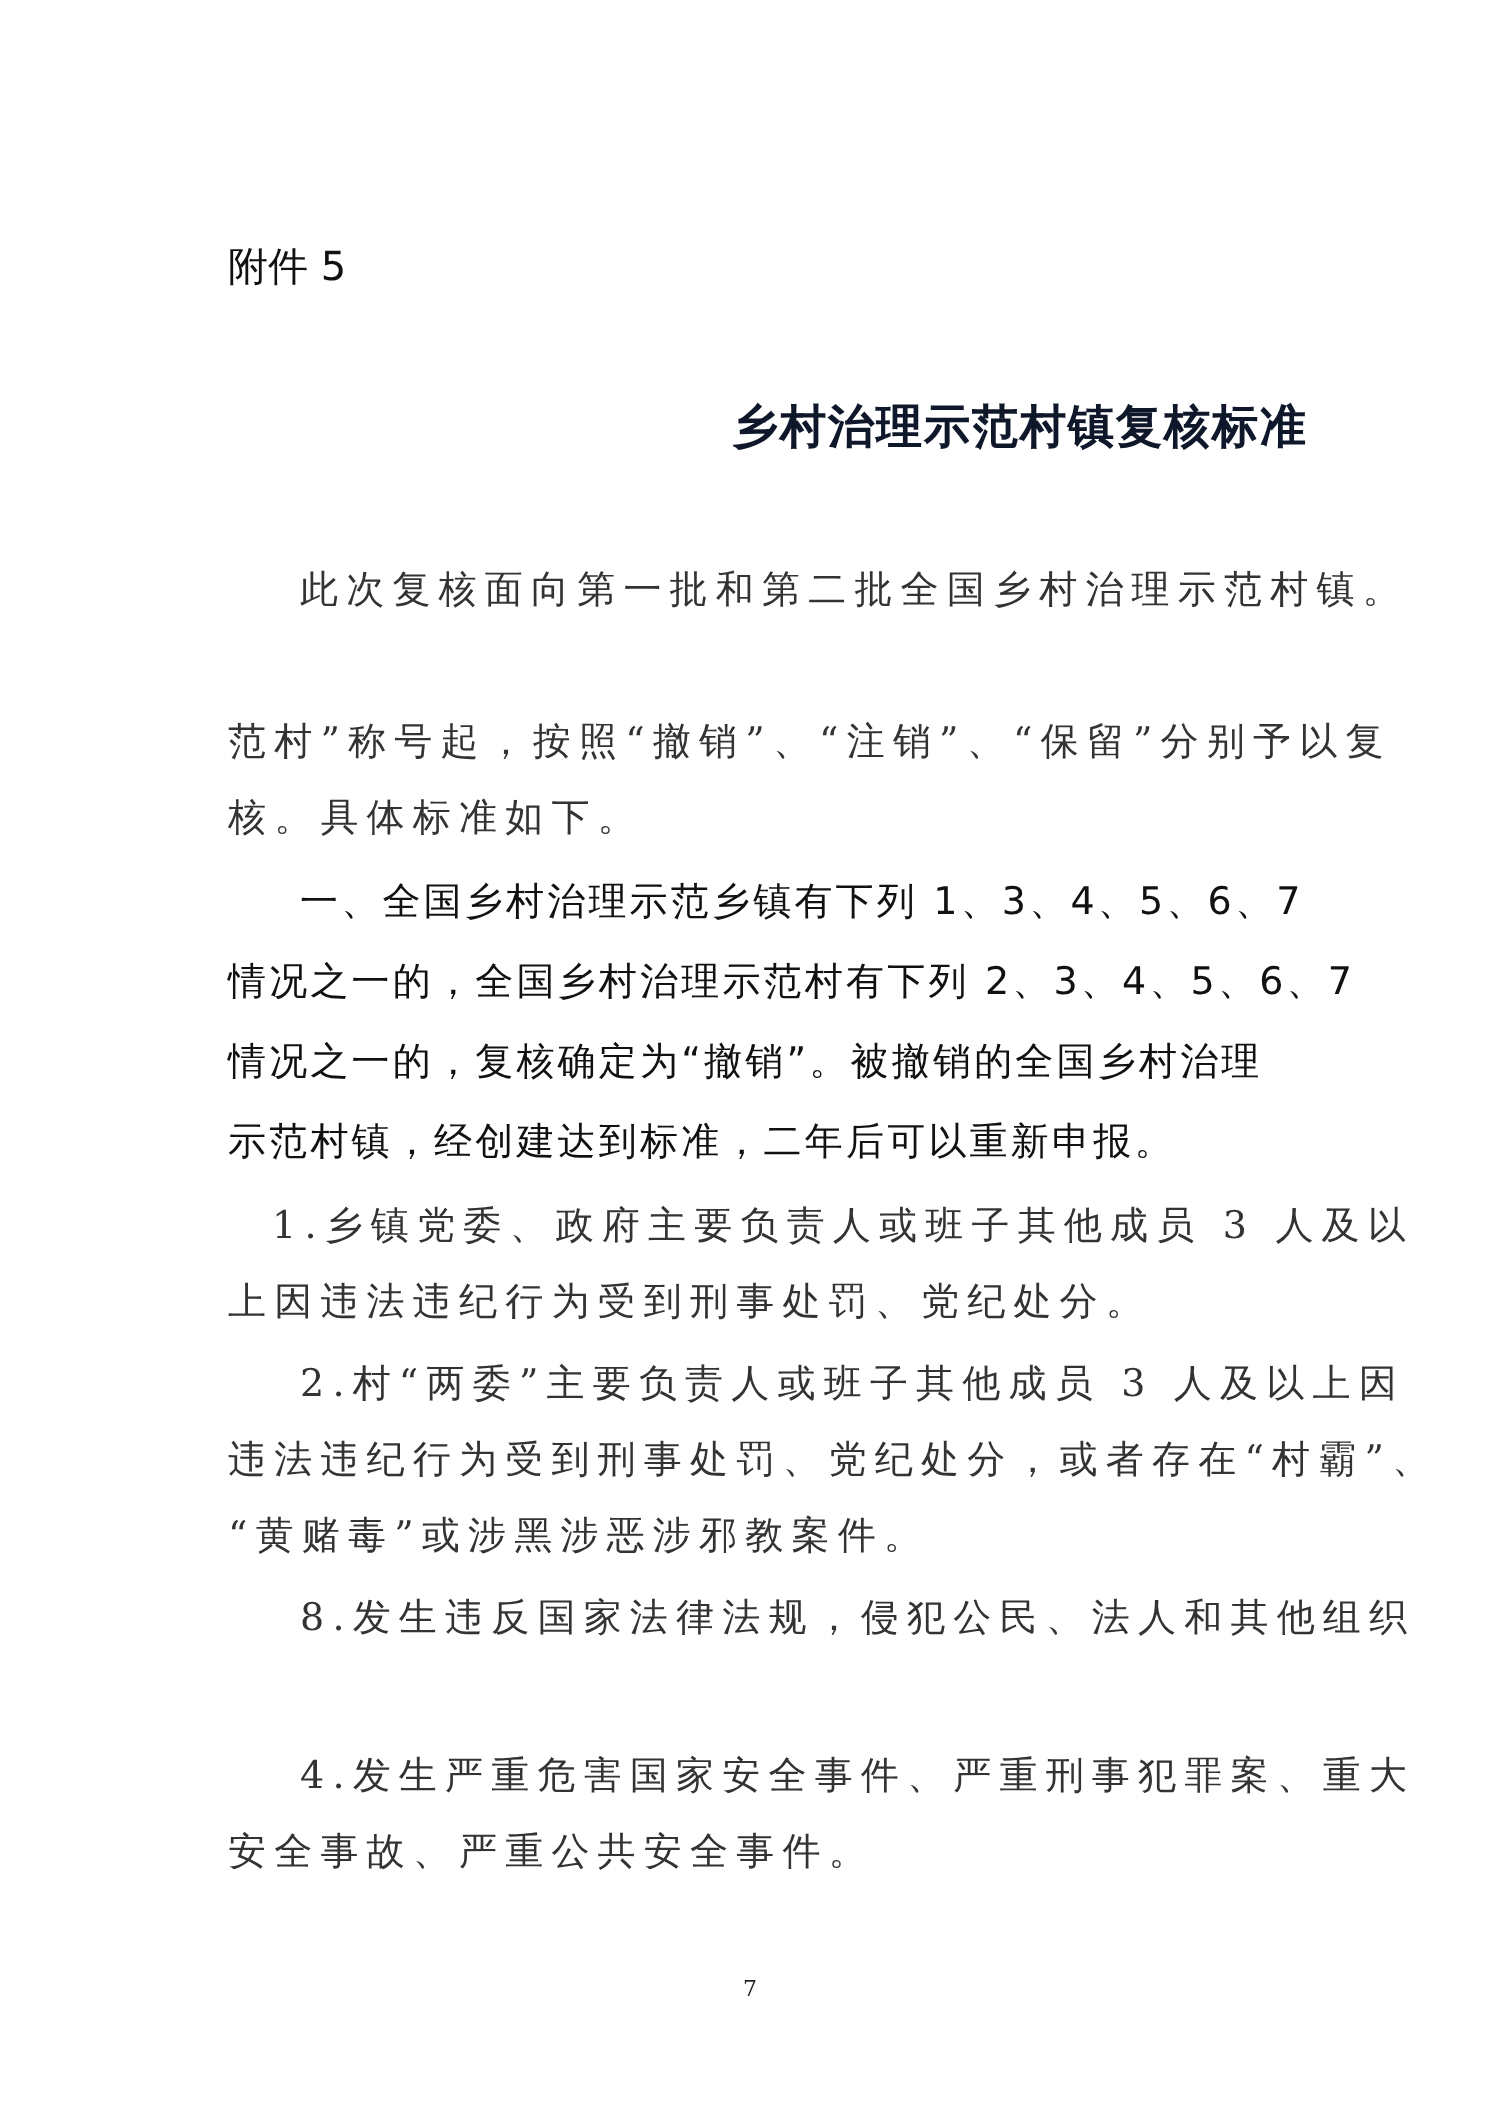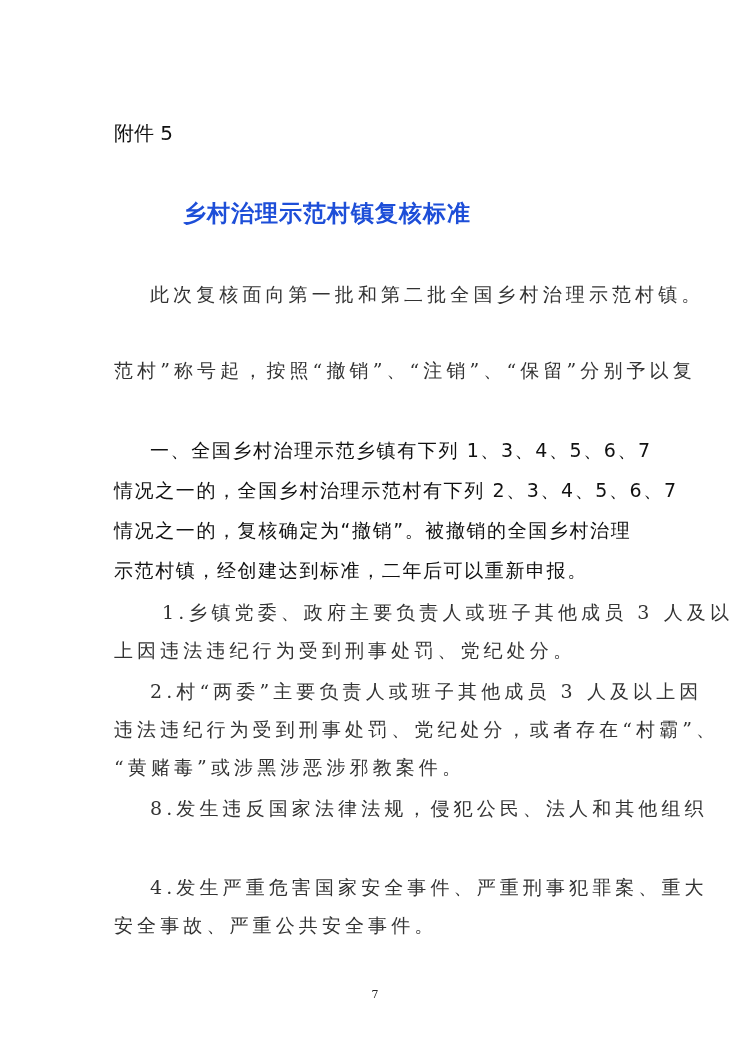--- a/index.html
+++ b/index.html
@@ -1,40 +1,41 @@
 <!DOCTYPE html>
 <html><head>
   <meta charset="utf-8">
   <style>
     html, body { margin:0; padding:0; background:#ffffff; }
     body { width:750px; height:1060px; position:relative; overflow:hidden; color:#1a1a1a; }
     .page { position:absolute; left:0; top:0; width:750px; height:1060px; background:#fff; }
     .line { position:absolute; left:114px; white-space:nowrap; font-family:"DejaVu Serif", serif; font-size:20px; color:#222;margin-top:20px; }
     .attach { left:114px; top:100px; font-size:20px; font-family:"DejaVu Sans", sans-serif; color:#111; }
-    .title { left:0; width:654px; text-align:center; top:178px; font-size:23px; font-weight:bold; font-family:"DejaVu Serif", serif; color:#1d4ed8; letter-spacing:1px; }
+    .title { left:0; width:654px; text-align:right; top:178px; font-size:23px; font-weight:bold; font-family:"DejaVu Serif", serif; color:#0f172a; letter-spacing:1px; }
     .body-line { letter-spacing:4.1px; font-size:19px; color:#333; }
     .bold-line { font-family:"DejaVu Sans", sans-serif; font-size:19px; color:#111; letter-spacing:1.6px; }
     .pnum { left:0; width:750px; text-align:center; top:968px; font-size:11px; font-family:"DejaVu Serif", serif; color:#222; }
   </style>
 </head>
 <body>
 
 <div class="page">
   <div class="line attach">附件 5</div>
   <div class="line title">乡村治理示范村镇复核标准</div>
 
   <div class="line body-line" style="left:150px; top:262px;">此次复核面向第一批和第二批全国乡村治理示范村镇。</div>
   <div class="line body-line" style="top:338px;">范村”称号起，按照“撤销”、“注销”、“保留”分别予以复</div>
+  <div class="line body-line" style="top:376px;">核。具体标准如下。</div>
 
   <div class="line bold-line" style="left:150px; top:418px;">一、全国乡村治理示范乡镇有下列 1、3、4、5、6、7</div>
   <div class="line bold-line" style="top:458px;">情况之一的，全国乡村治理示范村有下列 2、3、4、5、6、7</div>
   <div class="line bold-line" style="top:498px;">情况之一的，复核确定为“撤销”。被撤销的全国乡村治理</div>
   <div class="line bold-line" style="top:538px;">示范村镇，经创建达到标准，二年后可以重新申报。</div>
 
-  <div class="line body-line" style="left:162px; top:580px;">1.乡镇党委、政府主要负责人或班子其他成员 3 人及以</div>
+  <div class="line body-line" style="left:136px; top:580px;">1.乡镇党委、政府主要负责人或班子其他成员 3 人及以</div>
   <div class="line body-line" style="top:618px;">上因违法违纪行为受到刑事处罚、党纪处分。</div>
 
   <div class="line body-line" style="left:150px; top:659px;">2.村“两委”主要负责人或班子其他成员 3 人及以上因</div>
   <div class="line body-line" style="top:697px;">违法违纪行为受到刑事处罚、党纪处分，或者存在“村霸”、</div>
   <div class="line body-line" style="top:735px;">“黄赌毒”或涉黑涉恶涉邪教案件。</div>
 
   <div class="line body-line" style="left:150px; top:776px;">8.发生违反国家法律法规，侵犯公民、法人和其他组织</div>
 
   <div class="line body-line" style="left:150px; top:855px;">4.发生严重危害国家安全事件、严重刑事犯罪案、重大</div>
   <div class="line body-line" style="top:893px;">安全事故、严重公共安全事件。</div>

